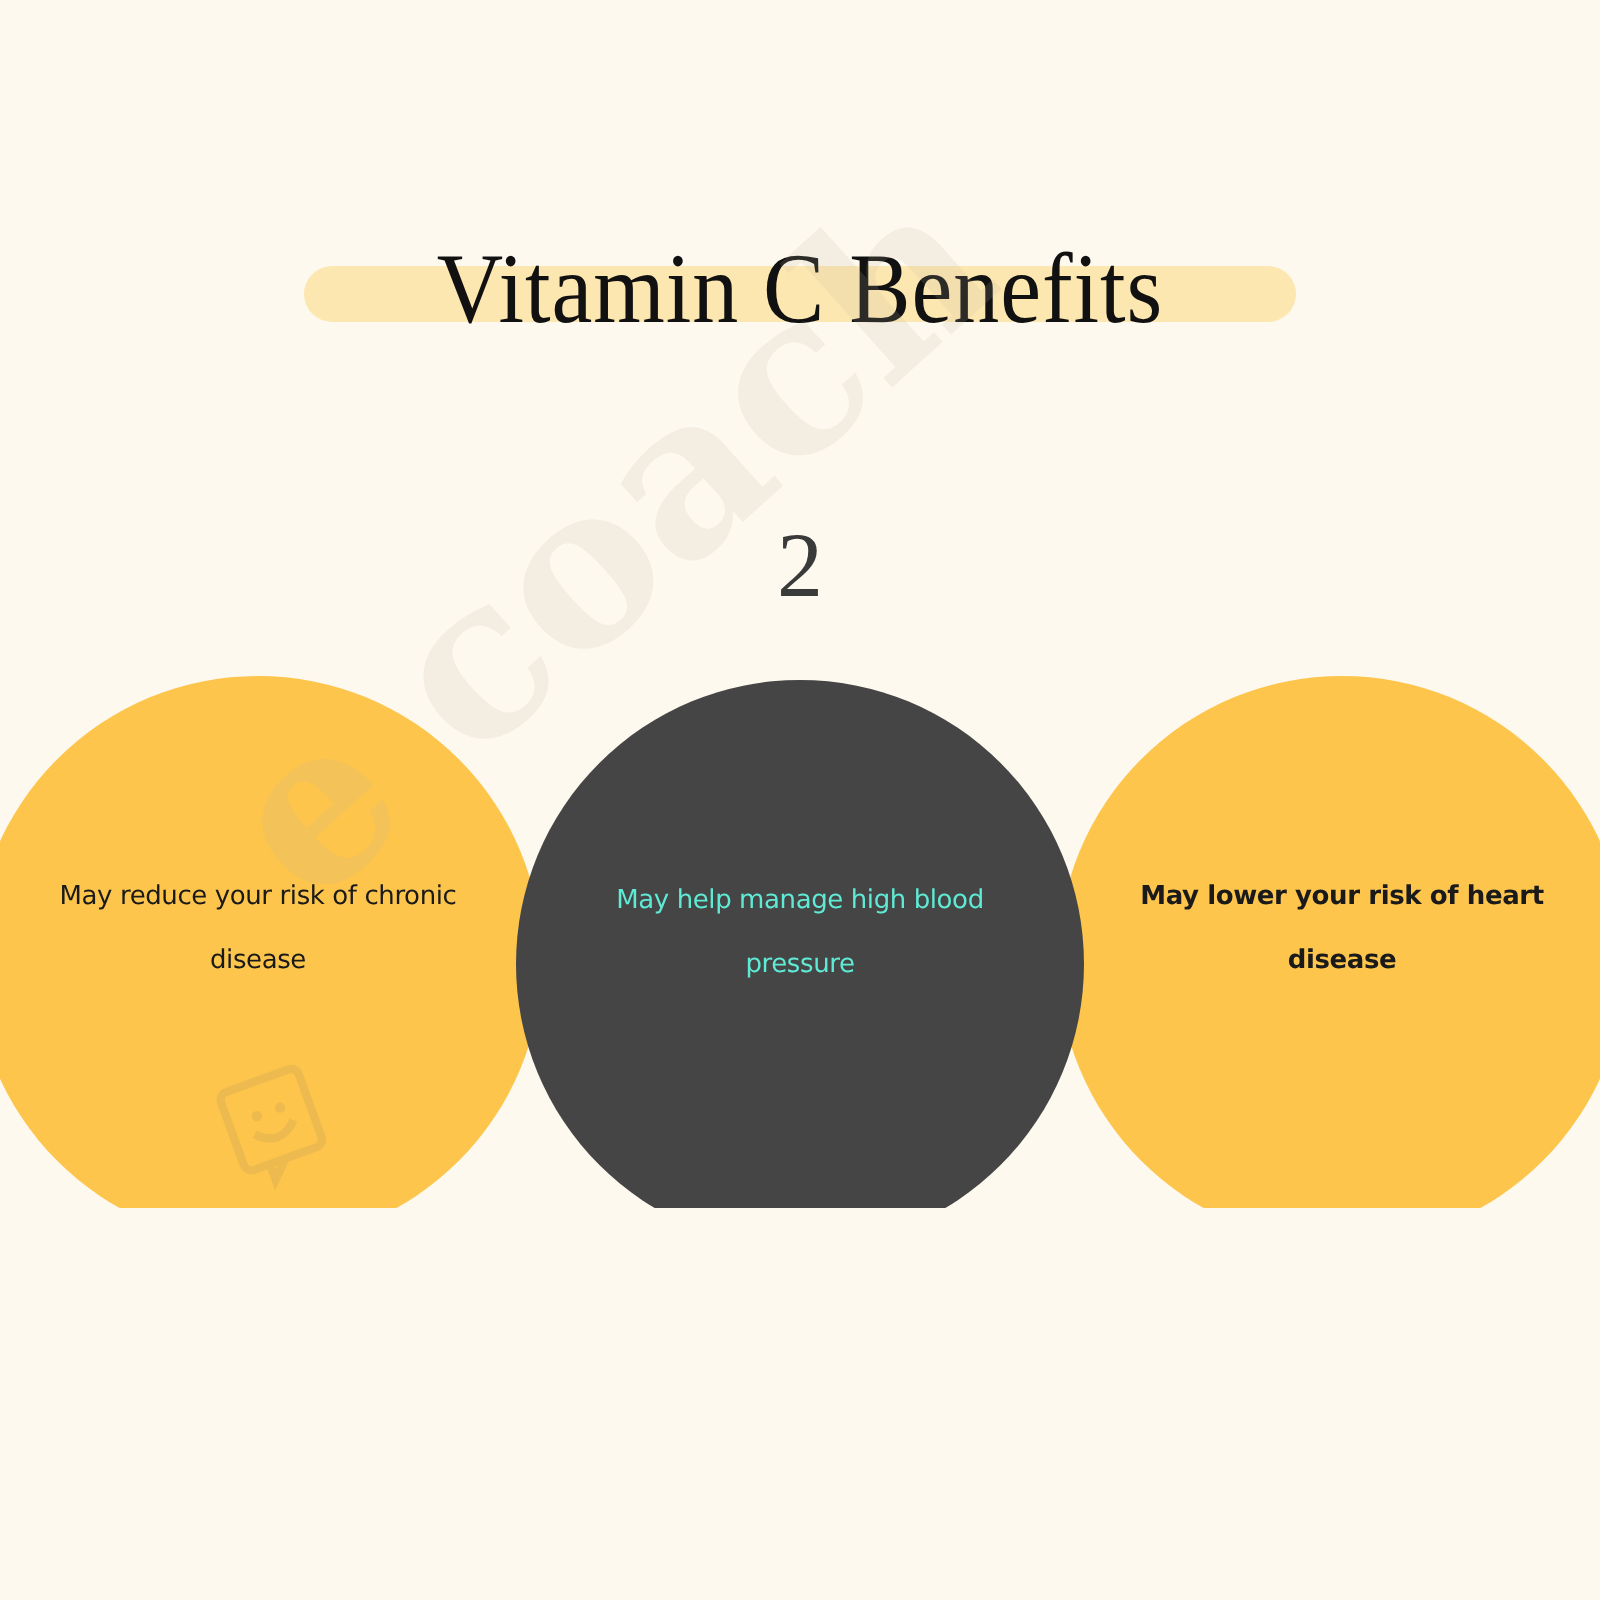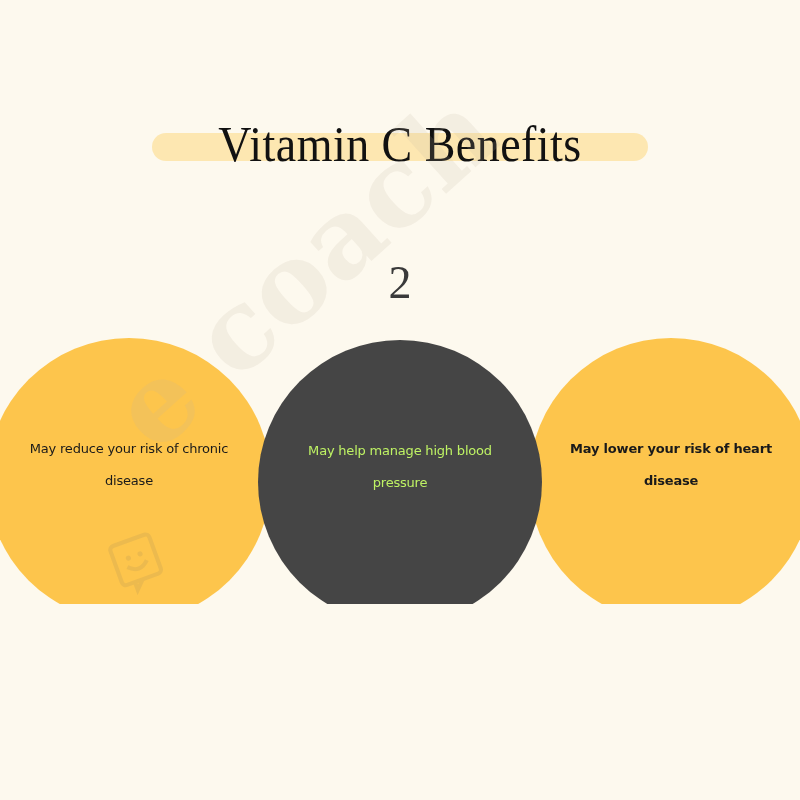--- a/index.html
+++ b/index.html
@@ -24,21 +24,21 @@
       position: absolute; width: 284px; height: 284px; border-radius: 50%;
       display: flex; align-items: flex-start; justify-content: center;
       box-sizing: border-box;
     }
     .circle .text {
       margin-top: 95px; width: 200px; text-align: center;
       font-family: "DejaVu Sans", sans-serif; font-size: 13px; line-height: 32px;
       letter-spacing: -0.2px;
     }
     .c1 { left: -13px; top: 326px; background: #fdc54c; color: #1a1a1a; z-index: 1; }
-    .c2 { left: 258px; top: 328px; background: #454545; color: #bef264; z-index: 3; }
+    .c2 { left: 258px; top: 328px; background: #454545; color: #5eead4; z-index: 3; }
     .c3 { left: 529px; top: 326px; background: #fdc54c; color: #1a1a1a; z-index: 1; }
     .c3 .text { width: 210px; font-weight: bold; }
     .num {
       position: absolute; font-family: "Liberation Serif", serif; font-size: 46px;
       line-height: 46px; color: #3a3a3a; text-align: center; width: 60px;
       font-weight: normal;
     }
     .n1 { left: 86px; top: 644px; }
     .n2 { left: 370px; top: 248px; }
     .n3 { left: 644px; top: 644px; }

